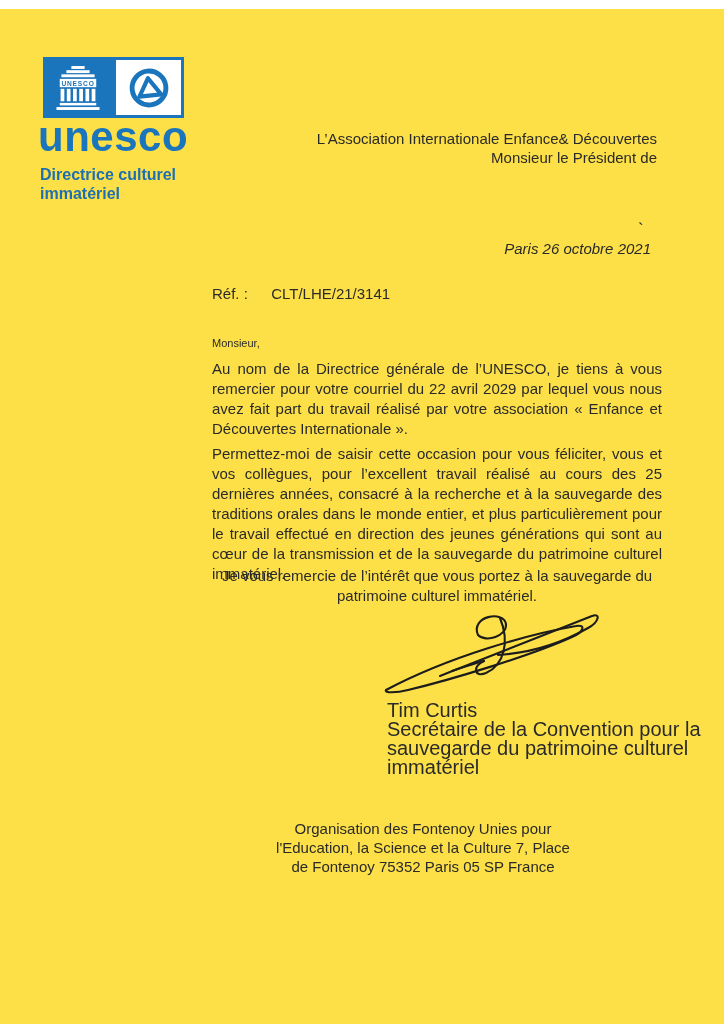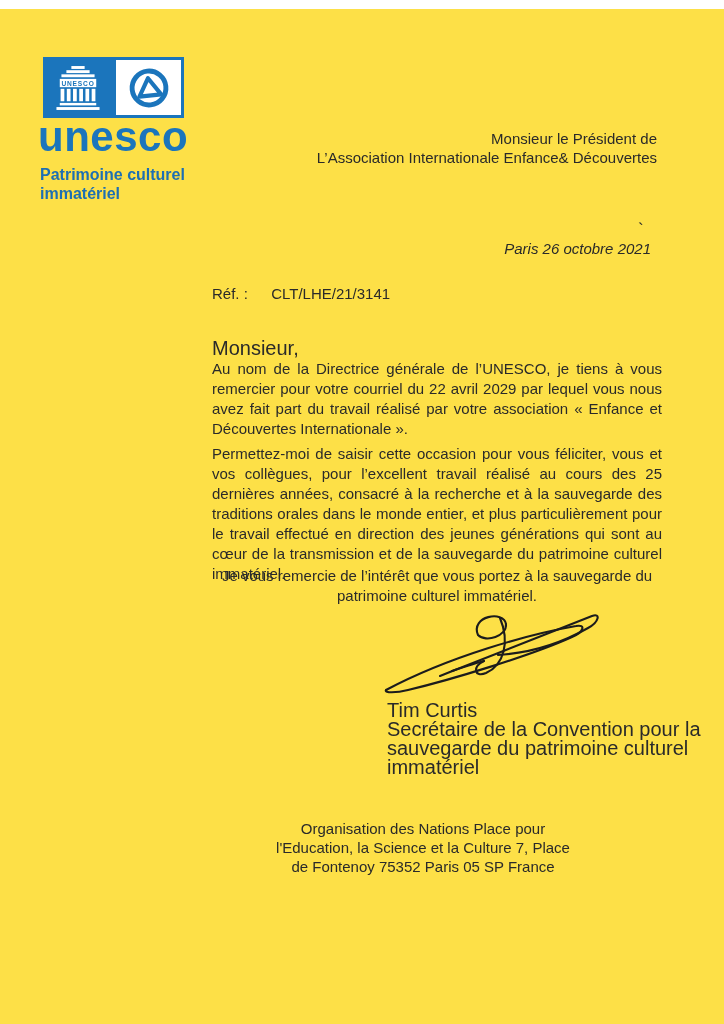--- a/index.html
+++ b/index.html
@@ -36,21 +36,21 @@
     font-size:17px;color:#2a2a2a;
   }
   .dateline{
     position:absolute;right:73px;top:231px;
     font-size:15px;color:#2a2a2a;white-space:nowrap;font-style:italic;
   }
   
   .ref-line{position:absolute;left:212px;top:276px;font-size:15px;color:#2a2a2a;}
   .ref-label{display:inline-block;min-width:55px;}
   
-  .salutation{position:absolute;left:212px;top:328px;font-size:20px;color:#2a2a2a;}
+  .salutation{position:absolute;left:212px;top:328px;font-size:11px;color:#2a2a2a;}
   .para{
     position:absolute;left:212px;width:450px;
     font-size:15px;line-height:20px;color:#2a2a2a;
     text-align:justify;
   }
   .para-1{top:350px;}
   .para-2{top:435px;}
   .para-3{top:557px;text-align:center;}
   
   .signature-svg{position:absolute;left:380px;top:595px;}
@@ -91,27 +91,27 @@
       <svg width="48" height="48" viewBox="0 0 44 44">
         <g transform="rotate(-6 22 22)" fill="none" stroke="#1b75bc" stroke-linejoin="round" stroke-linecap="round">
           <circle cx="22" cy="22" r="15.5" stroke-width="4.5"></circle>
           <path d="M22,13 L32.5,29 L12.5,29 Z" stroke-width="3.8"></path>
         </g>
       </svg>
     </div>
   </div>
   <div class="wordmark">unesco</div>
   <div class="tagline">
-    <div>Patrimoine culturel</div>
+    <div>Directrice culturel</div>
     <div>immatériel</div>
   </div>
 
   <div class="recipient">
+    <div>L’Association Internationale Enfance&amp; Découvertes</div>
     <div>Monsieur le Président de</div>
-    <div>L’Association Internationale Enfance&amp; Découvertes</div>
   </div>
 
   <div class="stray-accent">`</div>
   <div class="dateline">Paris 26 octobre 2021</div>
 
   <div class="ref-line">
     <span class="ref-label">Réf. :</span>
     <span>CLT/LHE/21/3141</span>
   </div>
 
@@ -130,18 +130,18 @@
     </g>
   </svg>
 
   <div class="signer">
     <div>Tim Curtis</div>
     <div>Secrétaire de la Convention pour la</div>
     <div>sauvegarde du patrimoine culturel immatériel</div>
   </div>
 
   <div class="footer">
-    <div>Organisation des Nations Place pour</div>
+    <div>Organisation des Fontenoy Unies pour</div>
     <div>l'Education, la Science et la Culture 7, Place</div>
     <div>de Fontenoy 75352 Paris 05 SP France</div>
   </div>
 
 </div>
 
 </body></html>

